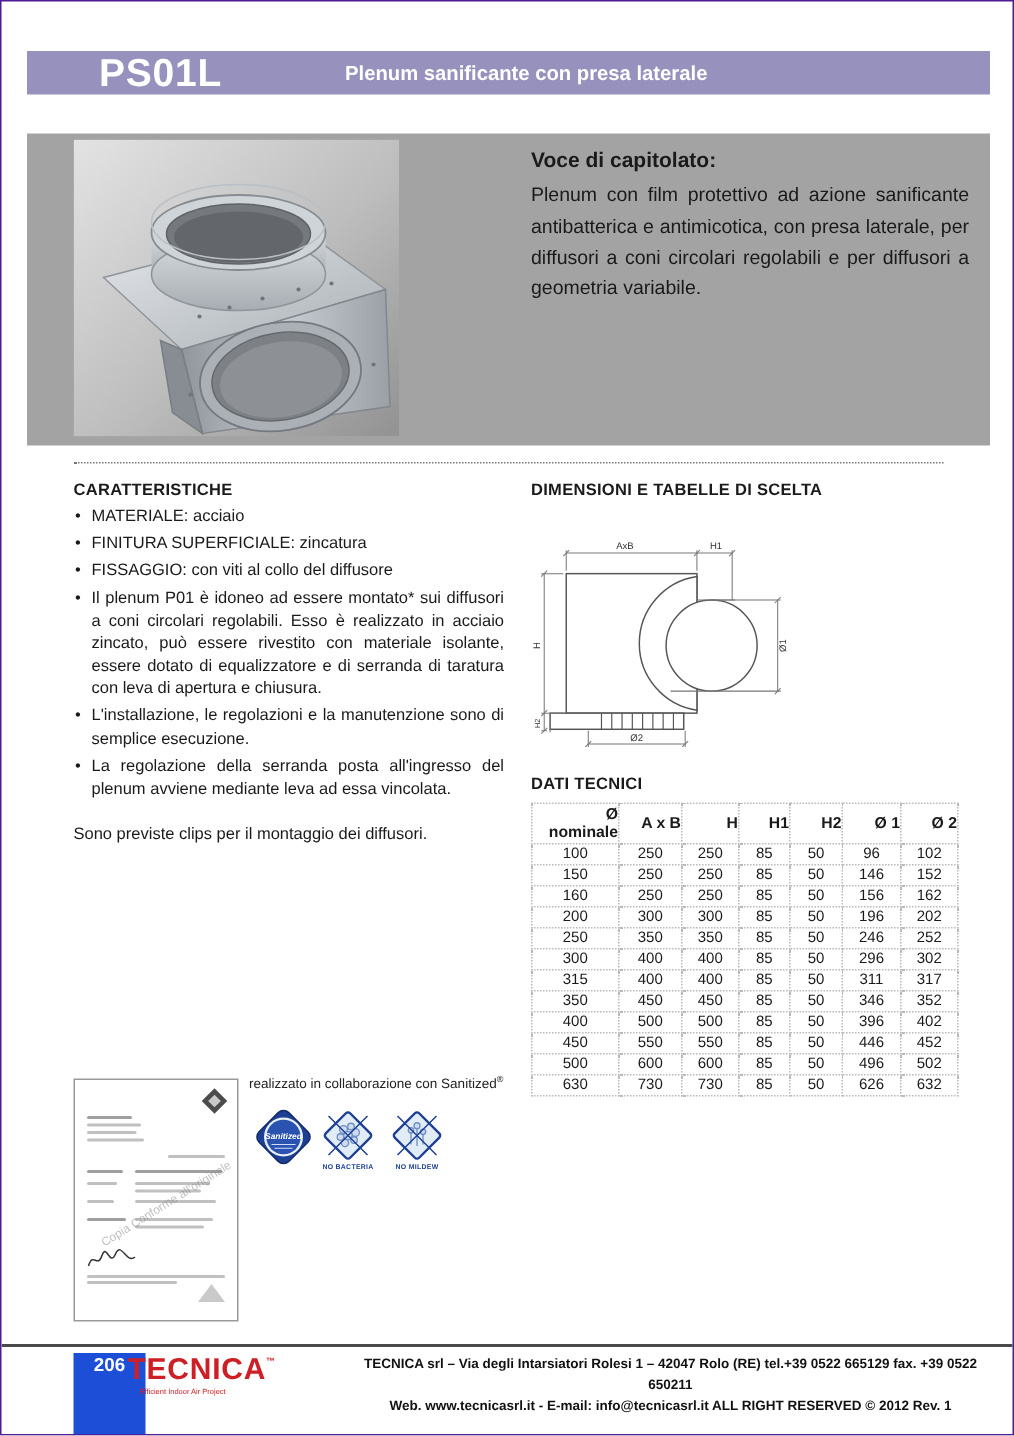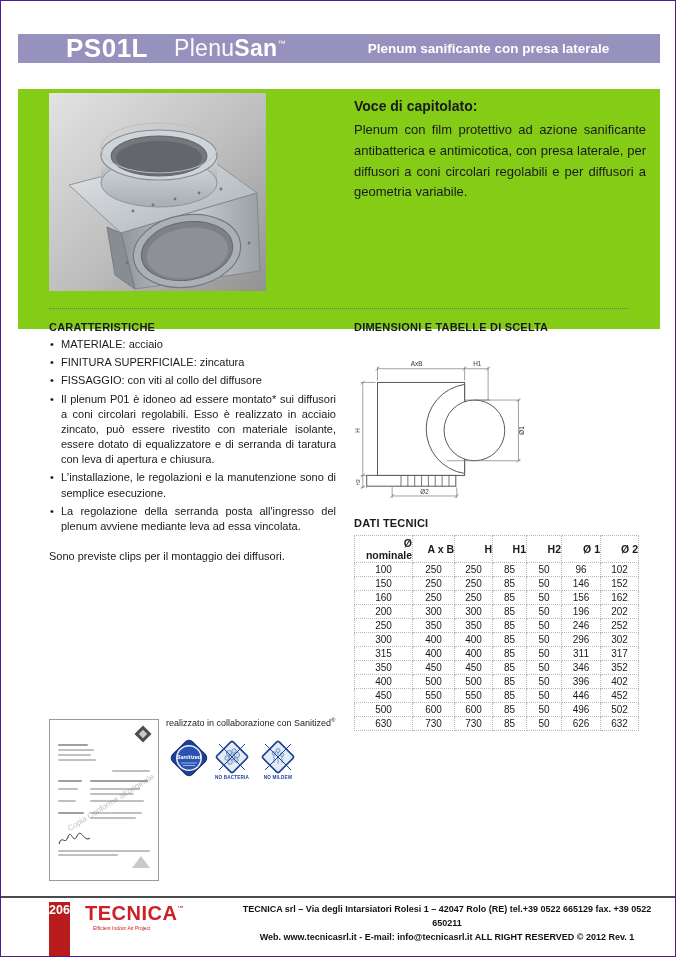--- a/index.html
+++ b/index.html
@@ -8,21 +8,21 @@
   
   .header-bar{position:absolute;left:17px;top:33px;width:642px;height:29px;background:#9691bd;display:flex;align-items:center;padding-left:48px;box-sizing:border-box;}
   .hdr-model{font-size:26px;font-weight:bold;color:#fff;letter-spacing:.5px;}
   .hdr-brand{margin-left:26px;color:#fff;font-size:23px;letter-spacing:.3px;}
   .hdr-brand .light{font-weight:400;opacity:.96;}
   .hdr-brand .bold{font-weight:bold;}
   .hdr-brand sup{font-size:8px;vertical-align:10px;}
   .hdr-sub{margin-left:46px;color:#fff;font-size:13.5px;font-weight:bold;padding-left:36px;}
 
   
-  .gray-panel{position:absolute;left:17px;top:88px;width:642px;height:240px;background:#84cc16;}
+  .gray-panel{position:absolute;left:17px;top:88px;width:642px;height:208px;background:#a3a3a3;}
   .photo{position:absolute;left:31px;top:4px;width:217px;height:198px;overflow:hidden;}
   .intro{position:absolute;left:336px;top:9px;width:292px;}
   .intro-title{font-size:14px;font-weight:bold;margin:0 0 6px 0;}
   .intro-body{font-size:13px;line-height:1.6;text-align:justify;margin:0;}
 
   
   .dotted-sep{position:absolute;left:48px;top:307px;width:580px;border-top:1px dotted #777;}
 
   
   .left-col{position:absolute;left:48px;top:320px;width:287px;}
@@ -55,35 +55,34 @@
   .cert-sign{position:absolute;left:8px;top:112px;}
 
   
   .san-caption{position:absolute;left:165px;top:716px;font-size:9px;color:#222;}
   .san-caption sup{font-size:6px;}
   .badge{position:absolute;}
   .badge-label{position:absolute;font-size:4.6px;font-weight:bold;color:#1d3f94;text-align:center;width:100%;letter-spacing:.2px;}
 
   
   .footer-rule{position:absolute;left:0;top:895px;width:676px;height:2px;background:#4a4a4a;}
-  .page-num-box{position:absolute;left:48px;top:901px;width:21px;height:56px;background:#b91c1c;text-align:center;}
+  .page-num-box{position:absolute;left:48px;top:901px;width:48px;height:56px;background:#1d4ed8;text-align:center;}
   .page-num{color:#fff;font-size:12.5px;font-weight:bold;line-height:17px;}
   .tec-logo{position:absolute;left:84px;top:901px;color:#cc2026;font-size:20px;font-weight:bold;letter-spacing:.5px;font-stretch:condensed;}
   .tec-logo sup{font-size:6px;vertical-align:10px;}
   .tec-tagline{position:absolute;left:92px;top:924px;color:#cc2026;font-size:5px;}
   .footer-address{position:absolute;left:230px;top:902px;width:432px;text-align:center;font-size:9px;font-weight:bold;color:#111;line-height:1.55;}
 </style>
 </head>
 <body>
 
 <div class="page">
 
   <div class="header-bar">
     <span class="hdr-model">PS01L</span>
-    <span class="hdr-brand"><span class="light">Plenu</span><span class="bold">San</span><sup>™</sup></span>
     <span class="hdr-sub">Plenum sanificante con presa laterale</span>
   </div>
 
   <div class="gray-panel">
     <div class="photo">
       <svg width="217" height="198" viewBox="0 0 217 198">
         <defs>
           <linearGradient id="bgG" x1="0" y1="0" x2="1" y2="1">
             <stop offset="0" stop-color="#e3e3e3"></stop>
               <stop offset=".55" stop-color="#bdbdbd"></stop>

